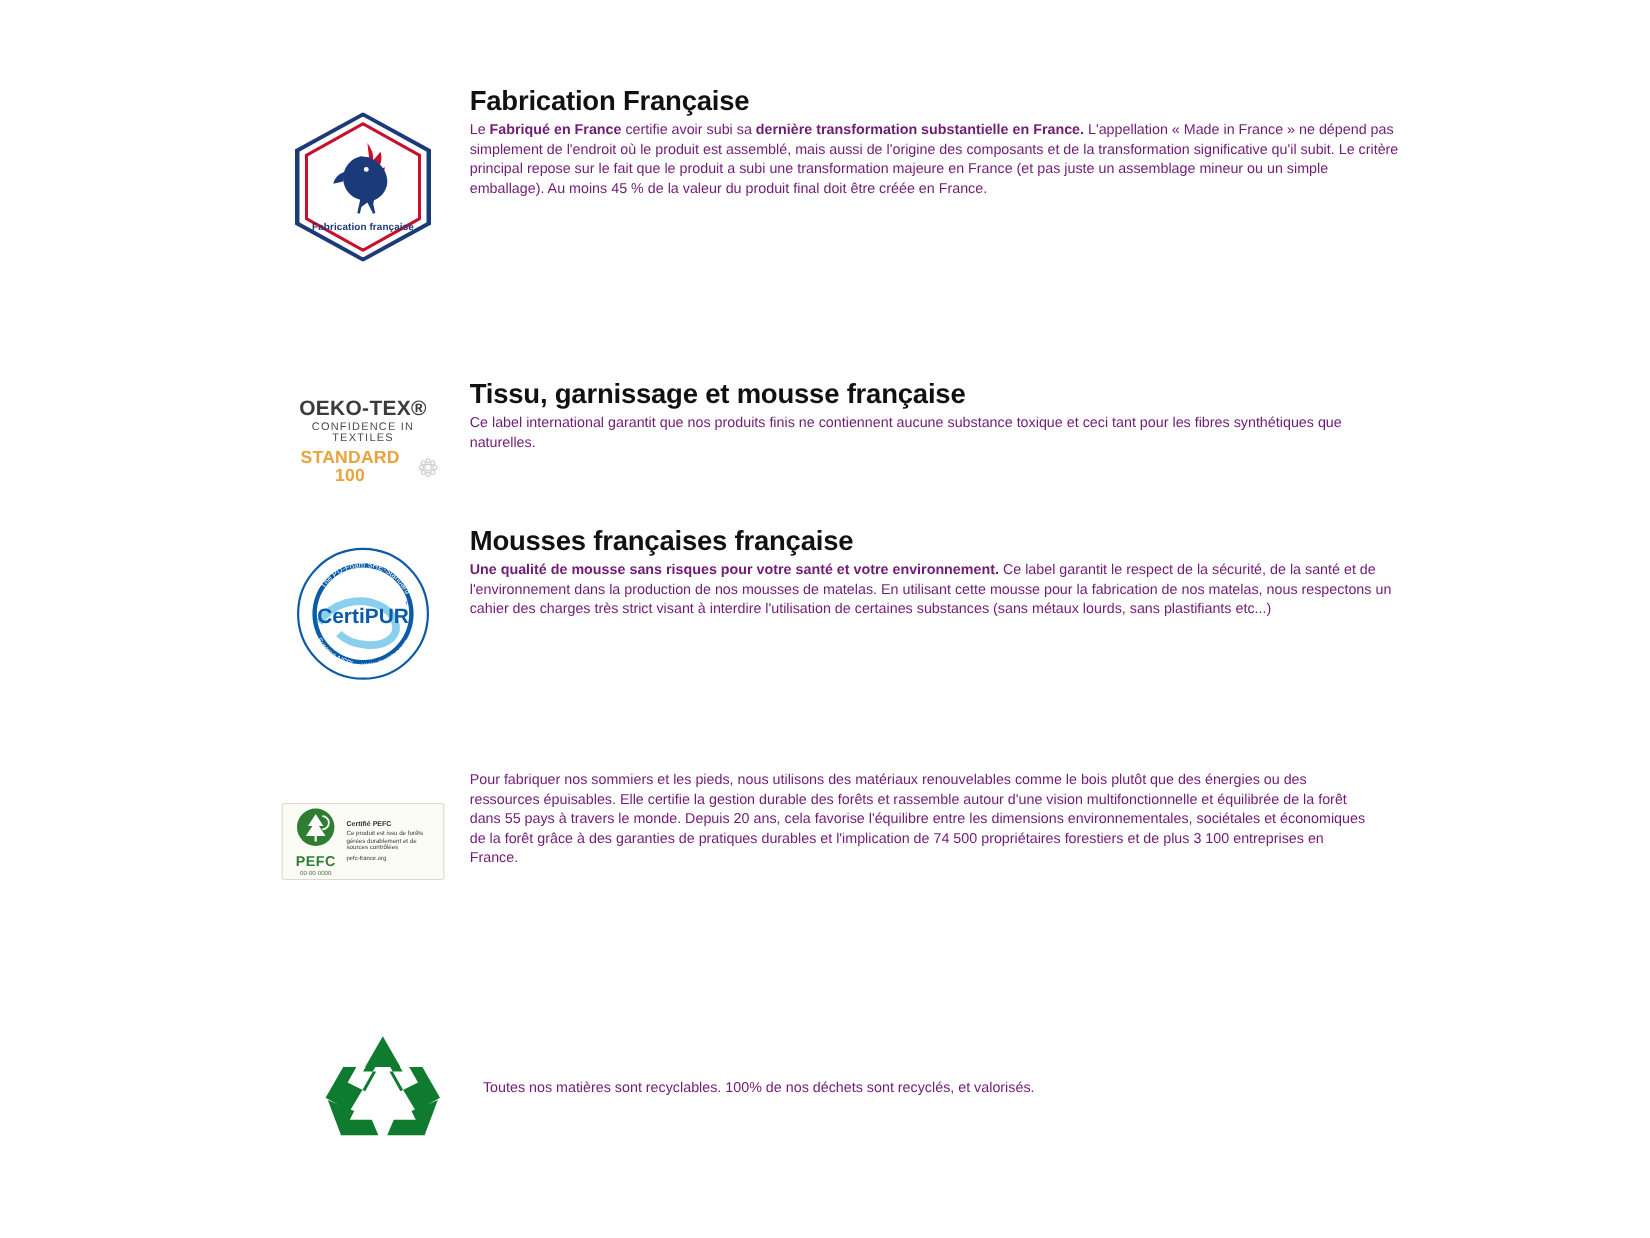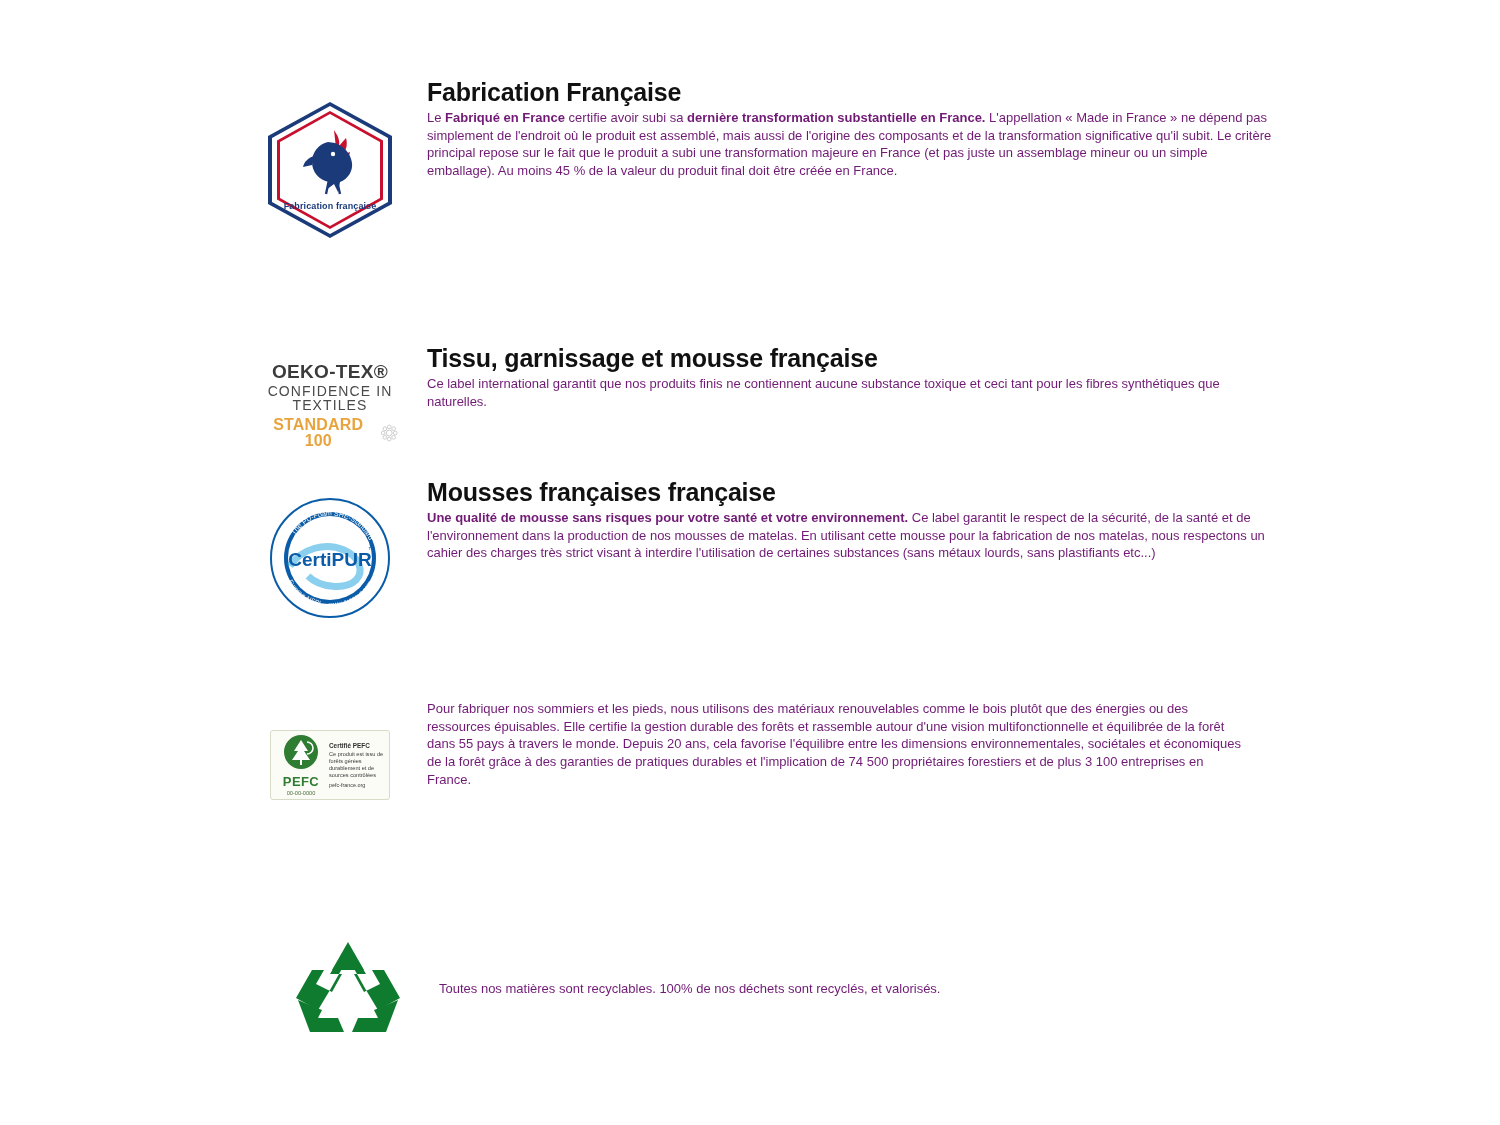--- a/index.html
+++ b/index.html
@@ -109,21 +109,21 @@
     text-align: center;
     line-height: 1;
   }
   .oeko-line1 {
     font-size: 19px;
     font-weight: bold;
     color: #3b3b3b;
     letter-spacing: 0.3px;
   }
   .oeko-line2 {
-    font-size: 14px;
+    font-size: 10px;
     color: #4a4a4a;
     letter-spacing: 1.1px;
     margin-top: 3px;
   }
   .oeko-line3row {
     display: flex;
     align-items: center;
     justify-content: center;
     gap: 5px;
     margin-top: 5px;
@@ -138,21 +138,21 @@
 
   
   #sec-certipur { left: 255px; top: 478px; }
   #sec-certipur .text-col { width: 850px; }
   .certipur-logo { width: 125px; height: 125px; margin-top: 18px; }
 
   
   #sec-pefc { left: 255px; top: 700px; }
   #sec-pefc .text-col { width: 820px; }
   .pefc-logo {
-    width: 120px;
+    width: 148px;
     height: 70px;
     margin-top: 30px;
     border: 1px solid #d7dcc8;
     border-radius: 3px;
     background: #fbfcf6;
     display: flex;
     align-items: center;
     padding: 4px 5px;
     box-sizing: border-box;
   }

